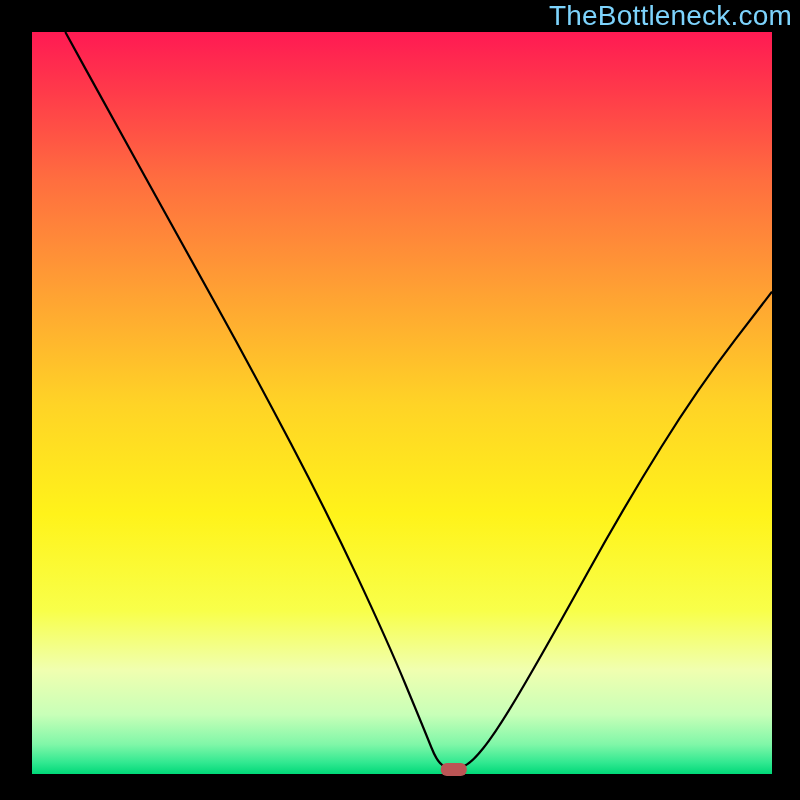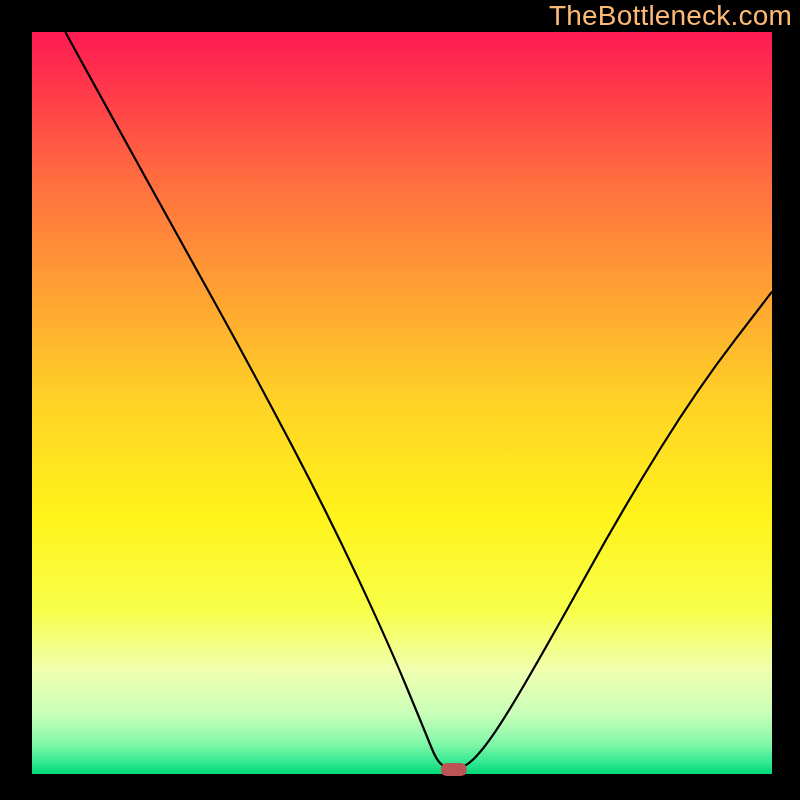--- a/index.html
+++ b/index.html
@@ -15,21 +15,21 @@
     width: 800px;
     height: 800px;
   }
   .watermark {
     position: absolute;
     top: 0;
     right: 8px;
     font-family: Arial, Helvetica, sans-serif;
     font-size: 28px;
     font-weight: 500;
-    color: #fdba74;
+    color: #7dd3fc;
     letter-spacing: 0.2px;
     z-index: 10;
   }
   svg {
     display: block;
   }
 </style>
 </head>
 <body>
 

